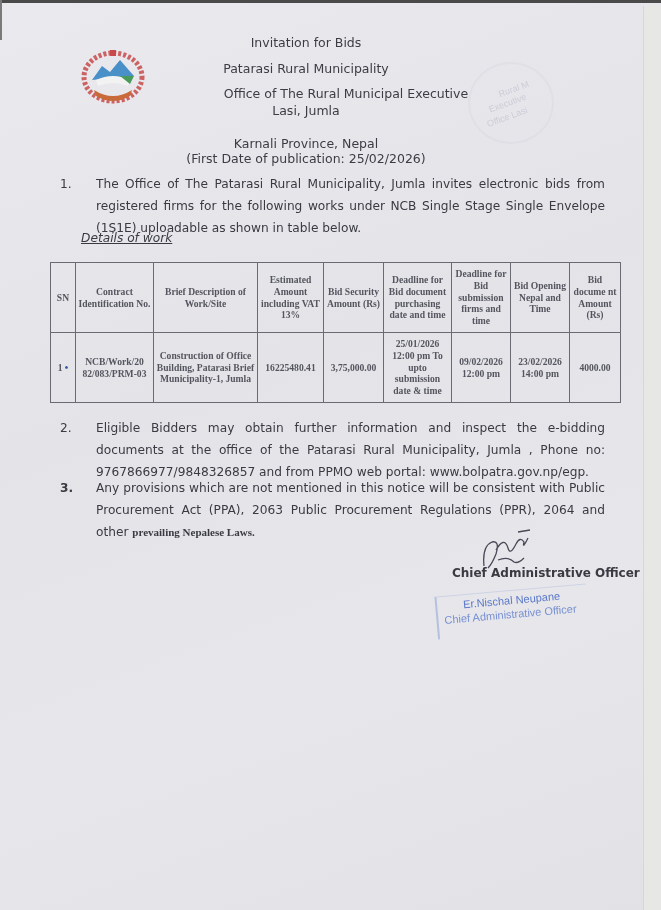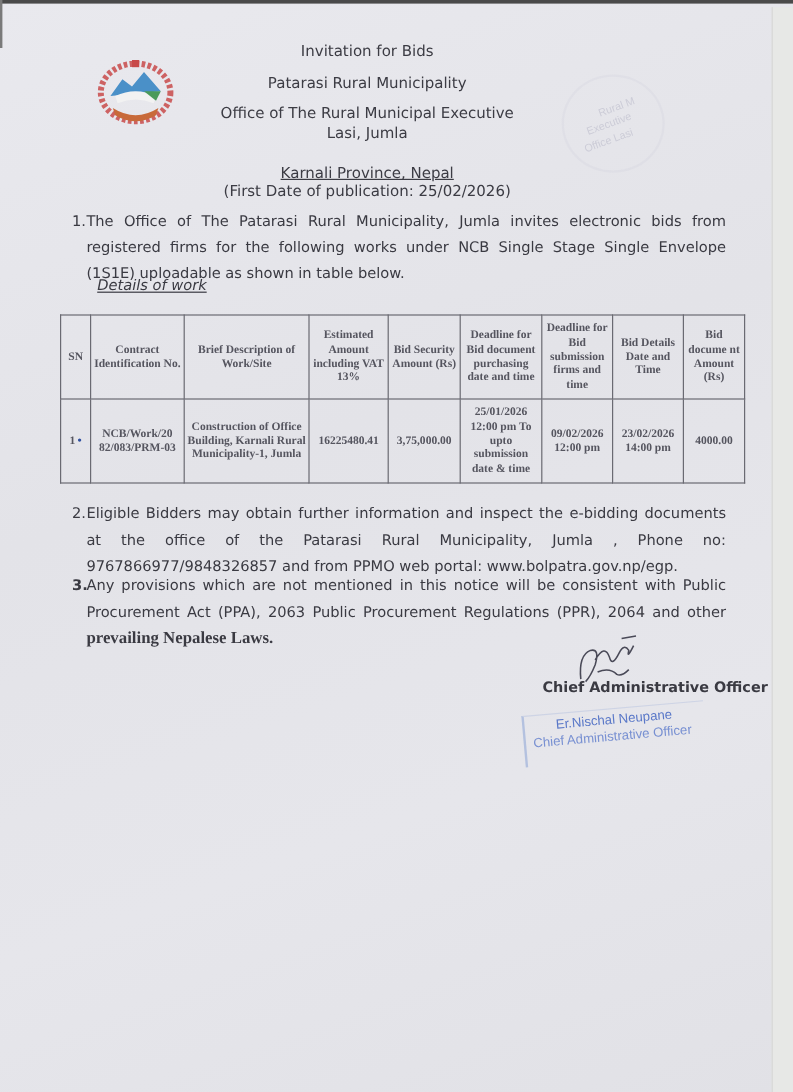--- a/index.html
+++ b/index.html
@@ -38,40 +38,40 @@
     }
     .header { position: absolute; left: 0; width: 661px; text-align: center;
       font-family: "DejaVu Sans", sans-serif; font-size: 12.5px; color: #3c3c44; }
     .h-line { position: absolute; left: 0; width: 612px; text-align: center; }
     .para {
       position: absolute; left: 60px; width: 545px;
       font-family: "DejaVu Sans", sans-serif; font-size: 12.2px; line-height: 22px;
       color: #3a3a42; text-align: justify;
     }
     .para .num { position: absolute; left: 0; top: 0; }
-    .para .txt { margin-left: 12px; display: block; }
+    .para .txt { margin-left: 36px; display: block; }
     .details-title {
       position: absolute; left: 81px; top: 231px;
       font-family: "DejaVu Sans", sans-serif; font-size: 12.2px; font-style: italic;
       text-decoration: underline; color: #3a3a42;
     }
     table.works {
       position: absolute; left: 50px; top: 262px; width: 570px;
       border-collapse: collapse; table-layout: fixed;
       font-family: "Liberation Serif", serif; font-weight: bold; font-size: 9.6px;
       color: #55555f; line-height: 11.8px;
     }
     table.works th, table.works td {
       border: 1px solid #6a6a72; text-align: center; vertical-align: middle;
       padding: 0 2px;
     }
     table.works thead tr { height: 70px; }
     table.works tbody tr { height: 70px; }
     .dot { color: #3050a0; font-size: 10px; vertical-align: top; margin-left: 2px; }
-    .bold-tail { font-family: "Liberation Serif", serif; font-weight: bold; font-size: 14px; }
+    .bold-tail { font-family: "Liberation Serif", serif; font-weight: bold; font-size: 11px; }
     .signature {
       position: absolute; left: 478px; top: 526px; width: 60px; height: 48px;
     }
     .sign-title {
       position: absolute; left: 452px; top: 566px;
       font-family: "DejaVu Sans", sans-serif; font-weight: bold; font-size: 12px; color: #3a3a42;
     }
     .stamp {
       position: absolute; left: 436px; top: 590px; width: 150px; height: 42px;
       transform: rotate(-5deg);
@@ -103,23 +103,23 @@
 
   <div class="seal">
     <span style="left:28px; top:20px;">Rural M</span>
     <span style="left:18px; top:34px;">Executive</span>
     <span style="left:16px; top:48px;">Office Lasi</span>
   </div>
 
   <div class="header">
     <div class="h-line" style="top:35px;">Invitation for Bids</div>
     <div class="h-line" style="top:61px;">Patarasi Rural Municipality</div>
-    <div class="h-line" style="top:86px;">Office of The Rural Municipal Executive</div>
+    <div class="h-line" style="top:86px;margin-left:40px;">Office of The Rural Municipal Executive</div>
     <div class="h-line" style="top:103px;">Lasi, Jumla</div>
-    <div class="h-line" style="top:136px;text-decoration:underline;">Karnali Province, Nepal</div>
+    <div class="h-line" style="top:136px;">Karnali Province, Nepal</div>
     <div class="h-line" style="top:151px;">(First Date of publication: 25/02/2026)</div>
   </div>
 
   <div class="para" style="top:173px;">
     <span class="num">1.</span>
     <span class="txt">The Office of The Patarasi Rural Municipality, Jumla invites electronic bids from registered firms for the following works under NCB Single Stage Single Envelope (1S1E) uploadable as shown in table below.</span>
   </div>
   <div class="details-title">Details of work</div>
 
   <table class="works">
@@ -136,29 +136,29 @@
     </colgroup>
     <thead>
       <tr>
         <th>SN</th>
         <th>Contract Identification No.</th>
         <th>Brief Description of Work/Site</th>
         <th>Estimated Amount including VAT 13%</th>
         <th>Bid Security Amount (Rs)</th>
         <th>Deadline for Bid document purchasing date and time</th>
         <th>Deadline for Bid submission firms and time</th>
-        <th>Bid Details Date and Time</th>
+        <th>Bid Opening Nepal and Time</th>
         <th>Bid docume nt Amount (Rs)</th>
       </tr>
     </thead>
     <tbody>
       <tr>
         <td><span>1</span><span class="dot">•</span></td>
         <td>NCB/Work/20 82/083/PRM-03</td>
-        <td>Construction of Office Building, Karnali Rural Municipality-1, Jumla</td>
+        <td>Construction of Office Building, Patarasi Brief Municipality-1, Jumla</td>
         <td>16225480.41</td>
         <td>3,75,000.00</td>
         <td>25/01/2026 12:00 pm To upto submission date &amp; time</td>
         <td>09/02/2026 12:00 pm</td>
         <td>23/02/2026 14:00 pm</td>
         <td>4000.00</td>
       </tr>
     </tbody>
   </table>
 

